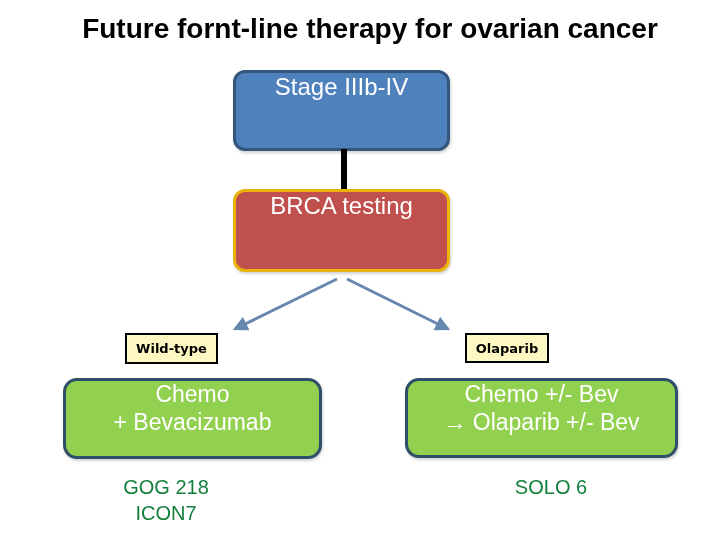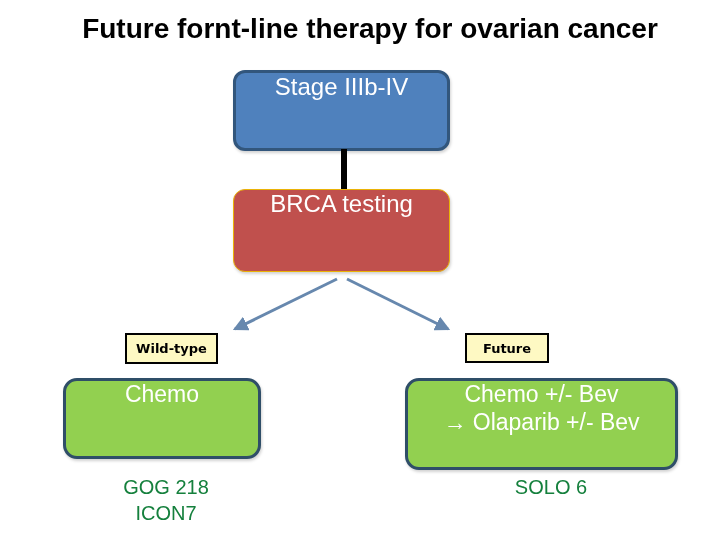--- a/index.html
+++ b/index.html
@@ -34,21 +34,21 @@
   .box-stage {
     left: 233px; top: 70px; width: 217px; height: 81px;
     background: #4F81BD;
     border: 3px solid #32567C;
     border-radius: 12px;
     font-size: 24px;
   }
   .box-brca {
     left: 233px; top: 189px; width: 217px; height: 83px;
     background: #C0504D;
-    border: 1px solid #eab308;
+    border: 3px solid #eab308;
     border-radius: 12px;
     font-size: 24px;
   }
   .connector {
     position: absolute;
     left: 341px; top: 149px;
     width: 6px; height: 43px;
     background: #000000;
   }
   .arrows-svg {
@@ -71,22 +71,22 @@
   }
   .label-wildtype { left: 125px; top: 333px; width: 93px; height: 31px; }
   .label-mutated  { left: 465px; top: 333px; width: 84px; height: 30px; }
   .box-outcome {
     background: #92D050;
     border: 3px solid #2F4E68;
     border-radius: 14px;
     font-size: 23px;
     line-height: 1.2;
   }
-  .box-outcome-left  { left: 63px;  top: 378px; width: 198px; height: 81px; }
-  .box-outcome-right { left: 405px; top: 378px; width: 273px; height: 92px; }
+  .box-outcome-left  { left: 63px;  top: 378px; width: 259px; height: 81px; }
+  .box-outcome-right { left: 405px; top: 378px; width: 273px; height: 80px; }
   .outcome-line { display: block; }
   .trials {
     position: absolute;
     text-align: center;
     font-size: 20px;
     color: #15803d;
     line-height: 26px;
   }
   .trials-left  { left: 56px;  top: 474px; width: 220px; }
   .trials-right { left: 441px; top: 474px; width: 220px; }
@@ -117,26 +117,27 @@
     </defs>
     <line x1="337" y1="279" x2="235" y2="329" stroke="#6788AE" stroke-width="3" marker-end="url(#arrowhead)"></line>
     <line x1="347" y1="279" x2="448" y2="329" stroke="#6788AE" stroke-width="3" marker-end="url(#arrowhead)"></line>
   </svg>
 
   <div class="branch-label label-wildtype">
     <span>Wild-type</span>
   </div>
 
   <div class="branch-label label-mutated">
-    <span>Future</span>
+    <span>Olaparib</span>
   </div>
 
   <div class="box box-outcome box-outcome-left">
     <div>
       <span class="outcome-line">Chemo</span>
+      <span class="outcome-line">+ Bevacizumab</span>
     </div>
   </div>
 
   <div class="box box-outcome box-outcome-right">
     <div>
       <span class="outcome-line">Chemo +/- Bev</span>
       <span class="outcome-line">→ Olaparib +/- Bev</span>
     </div>
   </div>
 

